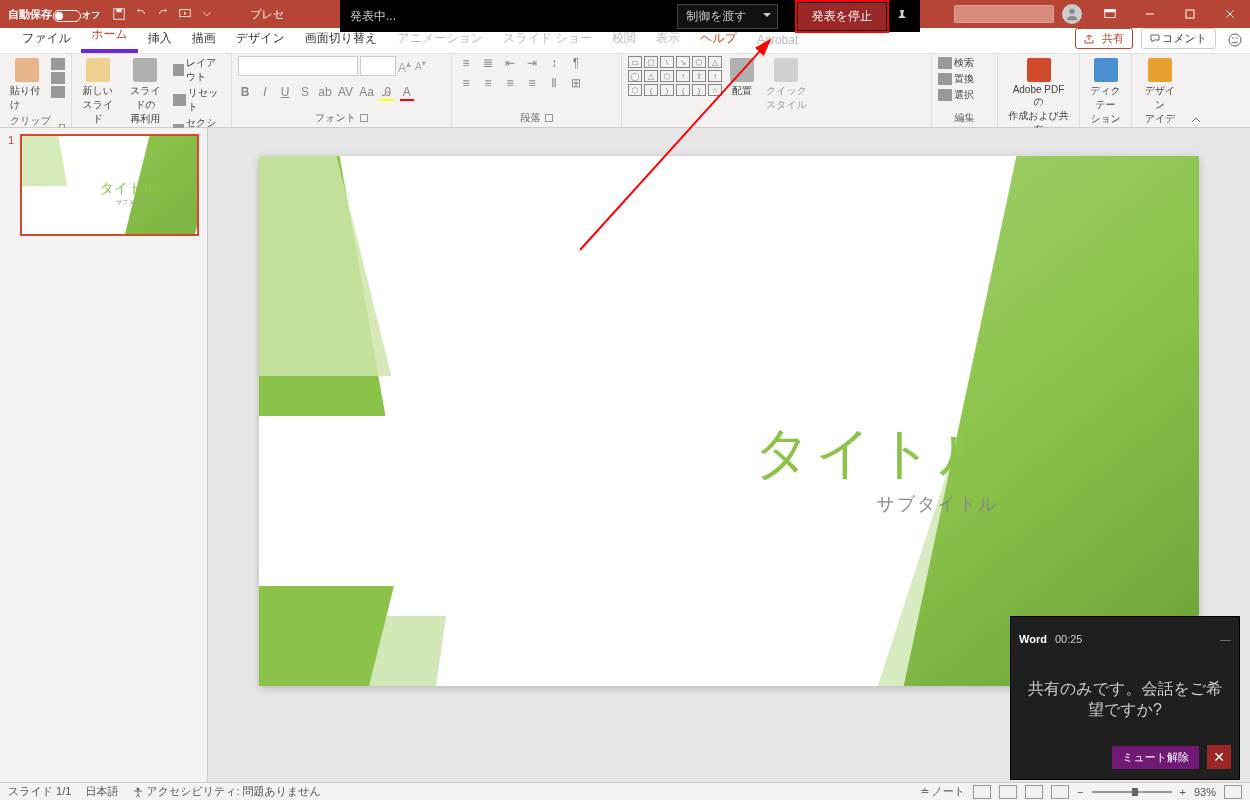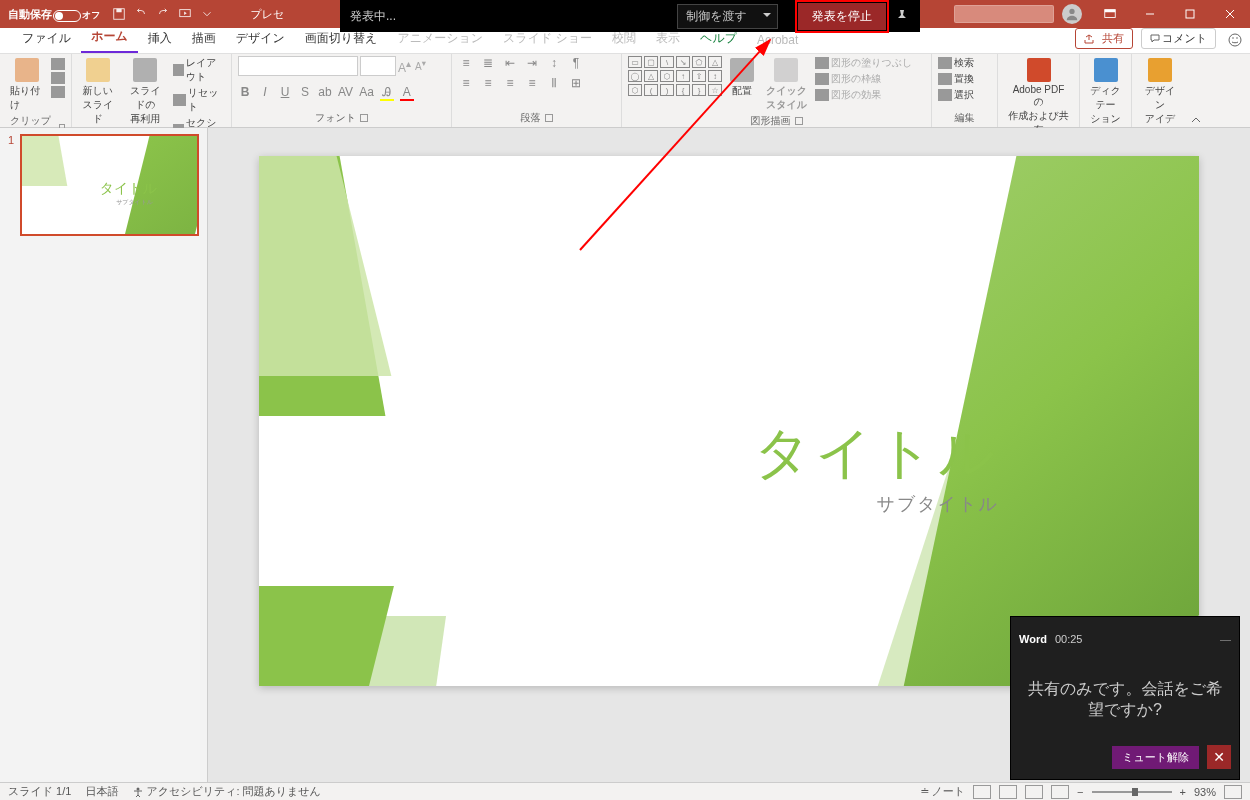--- a/index.html
+++ b/index.html
@@ -22,21 +22,21 @@
   .presentbar { position: absolute; top: 0; left: 340px; width: 580px; height: 32px; background: #000; display: flex; align-items: center; color: #ccc; font-size: 12px; z-index: 20; padding: 0 10px; }
   .presentbar .pstatus { flex: 0 0 auto; margin-right: auto;}
   .presentbar .pdrop { border: 1px solid #444; padding: 3px 30px 3px 8px; position: relative; margin-right: 20px; background:#111;}
   .presentbar .pdrop::after { content:""; position:absolute; right:6px; top:8px; border:4px solid transparent; border-top-color:#ccc;}
   .presentbar .pstop { background: #9b2828; padding: 5px 14px; outline: 2px solid #f00; outline-offset: 1px; color:#fff;}
   .presentbar .pin { width:16px; height:16px; margin-left:8px; }
   
   
   .tabs { height: 26px; background: #fff; display: flex; align-items: flex-end; padding-left: 12px; border-bottom:1px solid #e0e0e0; font-size:12px; color:#333;}
   .tabs .tab { padding: 4px 10px 6px; cursor:pointer;}
-  .tabs .tab.active { color: #b64535; border-bottom: 2px solid #6d28d9; font-weight:700;}
+  .tabs .tab.active { color: #b64535; border-bottom: 4px solid #6d28d9; font-weight:400;}
   .tabs .spacer { flex:1;}
   .tabs .rbtn { border:1px solid #ccc; padding:2px 8px; margin:0 4px 4px; border-radius:3px; font-size:11px; display:flex; align-items:center; gap:2px;}
   .tabs .rbtn.share{color:#b64535;border-color:#b64535;gap:8px;}
   
   
   .ribbon { height: 74px; background: #f3f2f1; display: flex; border-bottom:1px solid #ccc;}
   .group { border-right:1px solid #ddd; padding: 2px 6px 0; display:flex; flex-direction:column; font-size:10px; color:#666;}
   .group .gbody{ flex:1; display:flex; align-items:flex-start; gap:4px;}
   .group .glabel { text-align:center; padding-bottom:2px; color:#666; display:flex; align-items:center; justify-content:center; gap:4px;}
   .group .glabel .dlg{ width:8px;height:8px;border:1px solid #999;}
@@ -189,21 +189,21 @@
   <div class="tab">ファイル</div>
   <div class="tab active">ホーム</div>
   <div class="tab">挿入</div>
   <div class="tab">描画</div>
   <div class="tab">デザイン</div>
   <div class="tab">画面切り替え</div>
   <div class="tab" style="color:#bbb;">アニメーション</div>
   <div class="tab" style="color:#bbb;">スライド ショー</div>
   <div class="tab" style="color:#bbb;">校閲</div>
   <div class="tab" style="color:#bbb;">表示</div>
-  <div class="tab" style="color:#15803d;">ヘルプ</div>
+  <div class="tab" style="color:#c2410c;">ヘルプ</div>
   <div class="tab" style="color:#bbb;">Acrobat</div>
   <div class="spacer"></div>
   <div class="rbtn share">
       <svg width="10" height="10" viewBox="0 0 10 10">
         <path d="M5 1v5M2 3l3-2 3 2M1 6v3h8V6" fill="none" stroke="#b64535"></path>
       </svg>
       <span>共有</span>
     </div>
   <div class="rbtn">
       <svg width="10" height="10" viewBox="0 0 10 10">
@@ -346,42 +346,24 @@
           <span>{</span>
           <span>}</span>
           <span>☆</span>
       </div>
       <div class="bigbtn grey">
           <div class="bic"></div>
           <span>配置</span>
         </div>
       <div class="bigbtn grey" style="opacity:.5;">
           <div class="bic"></div>
-          <span style="white-space:pre-line;font-weight:bold;">クイック
+          <span style="white-space:pre-line;">クイック
 スタイル</span>
         </div>
-      <div class="smallcol" style="color:#aaa;">
-        <div class="srow">
-            <span class="sic"></span>
-            <span>図形の塗りつぶし</span>
-          </div>
-        <div class="srow">
-            <span class="sic"></span>
-            <span>図形の枠線</span>
-          </div>
-        <div class="srow">
-            <span class="sic"></span>
-            <span>図形の効果</span>
-          </div>
-      </div>
-    </div>
-    <div class="glabel">
-        <span>図形描画</span>
-        <span class="dlg"></span>
-      </div>
+    </div>
   </div>
 
   <div class="group" style="width:66px;">
     <div class="gbody">
         <div class="smallcol">
       <div class="srow">
             <span class="sic"></span>
             <span>検索</span>
           </div>
       <div class="srow">

